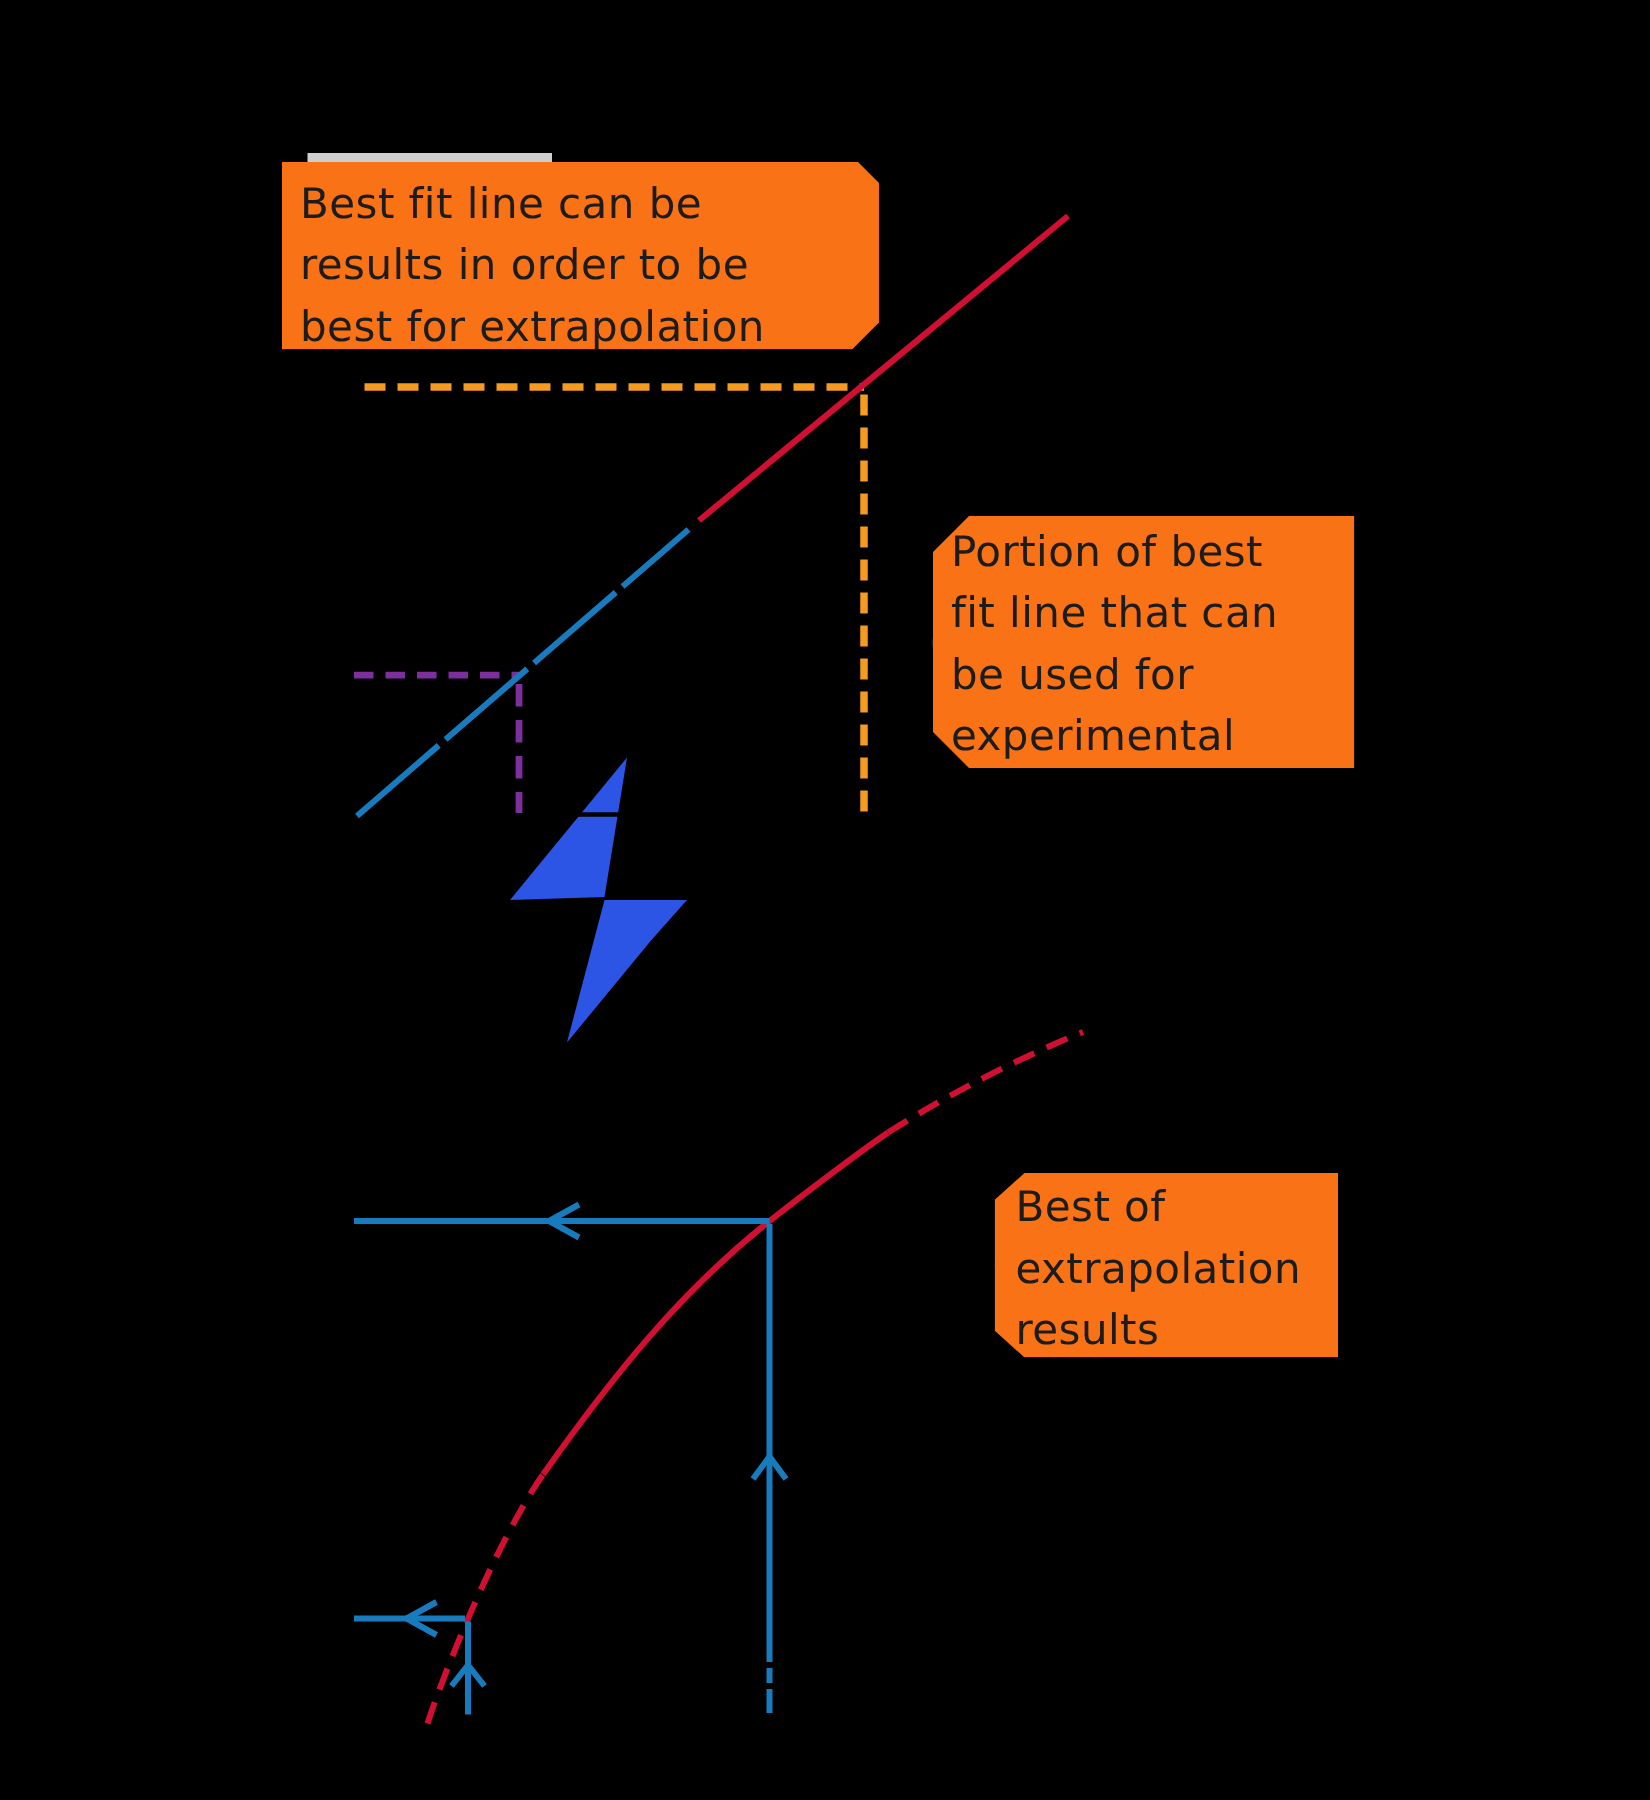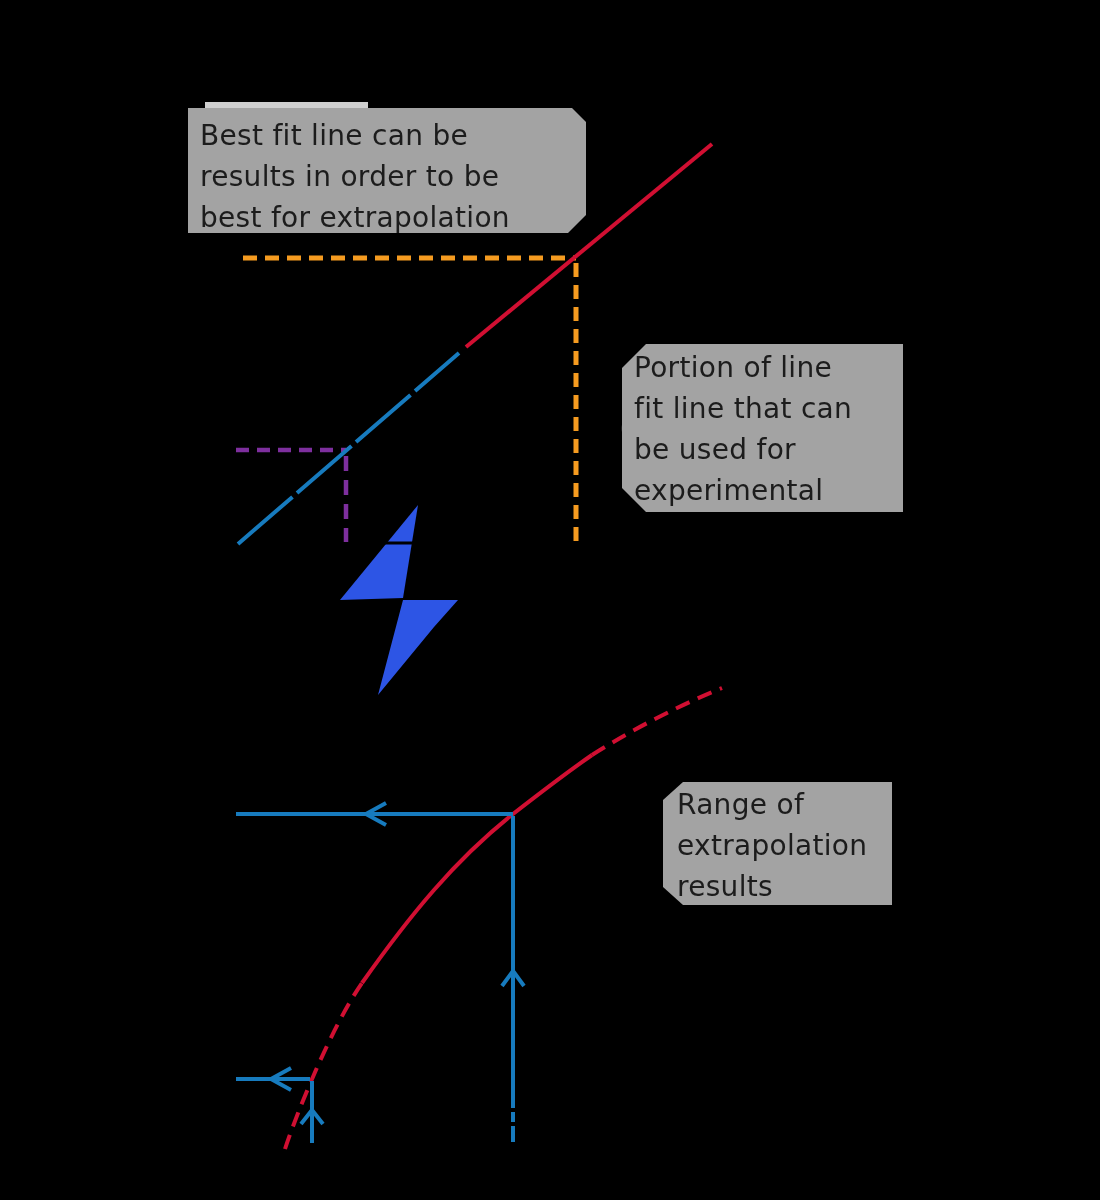--- a/index.html
+++ b/index.html
@@ -6,21 +6,21 @@
   #stage{
     position:relative;
     width:1100px;height:1200px;
     background:#000;
     overflow:hidden;
     font-family:"DejaVu Sans", sans-serif;
   }
   #diagram-svg{position:absolute;left:0;top:0;}
   .note{
     position:absolute;
-    background:#a3a3a3;
+    background:#f97316;
     color:#1c1c1c;
     font-size:28px;
     line-height:41px;
     letter-spacing:0.3px;
     box-sizing:border-box;
     z-index:2;
   }
   .note .line{display:block;white-space:nowrap;}
   #note-extrapolation{
     left:188px;top:108px;width:398px;height:125px;
@@ -91,25 +91,25 @@
 
   <div class="edge-artifact"></div>
 
   <div class="note" id="note-extrapolation">
     <span class="line">Best fit line can be</span>
     <span class="line">results in order to be</span>
     <span class="line">best for extrapolation</span>
   </div>
 
   <div class="note" id="note-interpolation">
-    <span class="line">Portion of line</span>
+    <span class="line">Portion of best</span>
     <span class="line">fit line that can</span>
     <span class="line">be used for</span>
     <span class="line">experimental</span>
   </div>
 
   <div class="note" id="note-range">
-    <span class="line">Range of</span>
+    <span class="line">Best of</span>
     <span class="line">extrapolation</span>
     <span class="line">results</span>
   </div>
 
 </div>
 
 </body></html>

